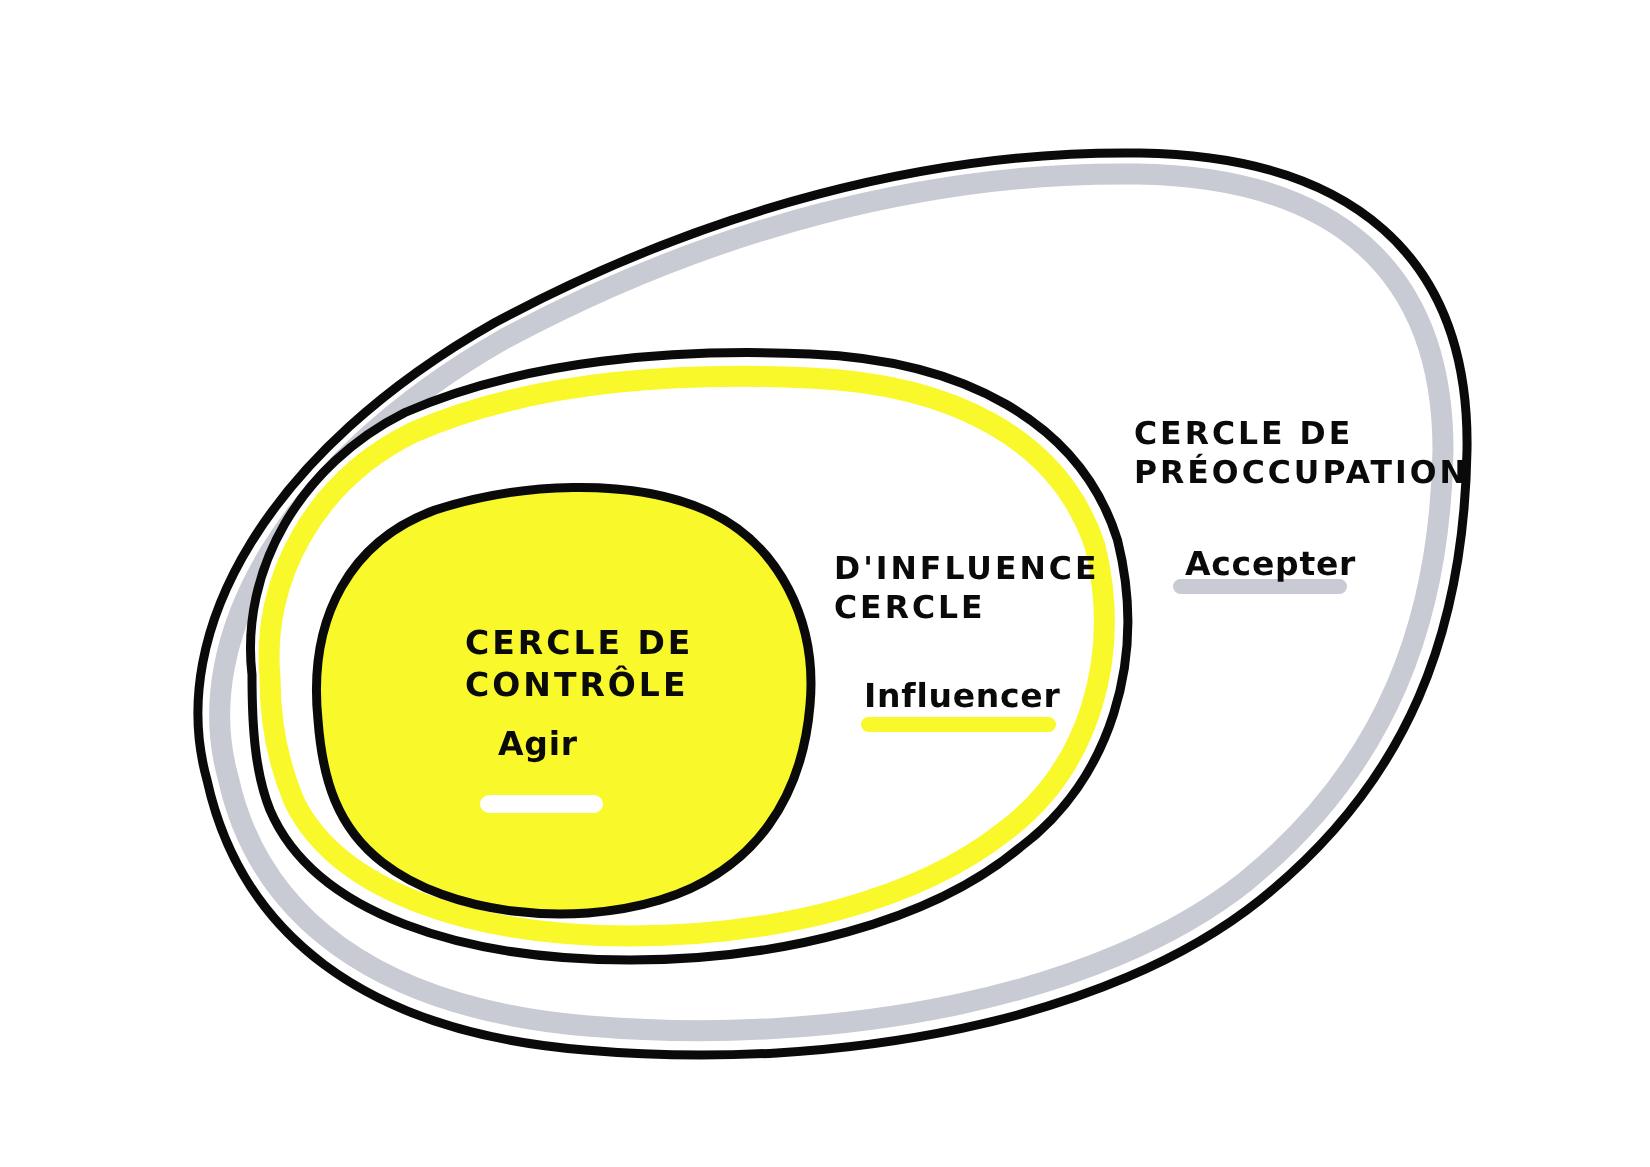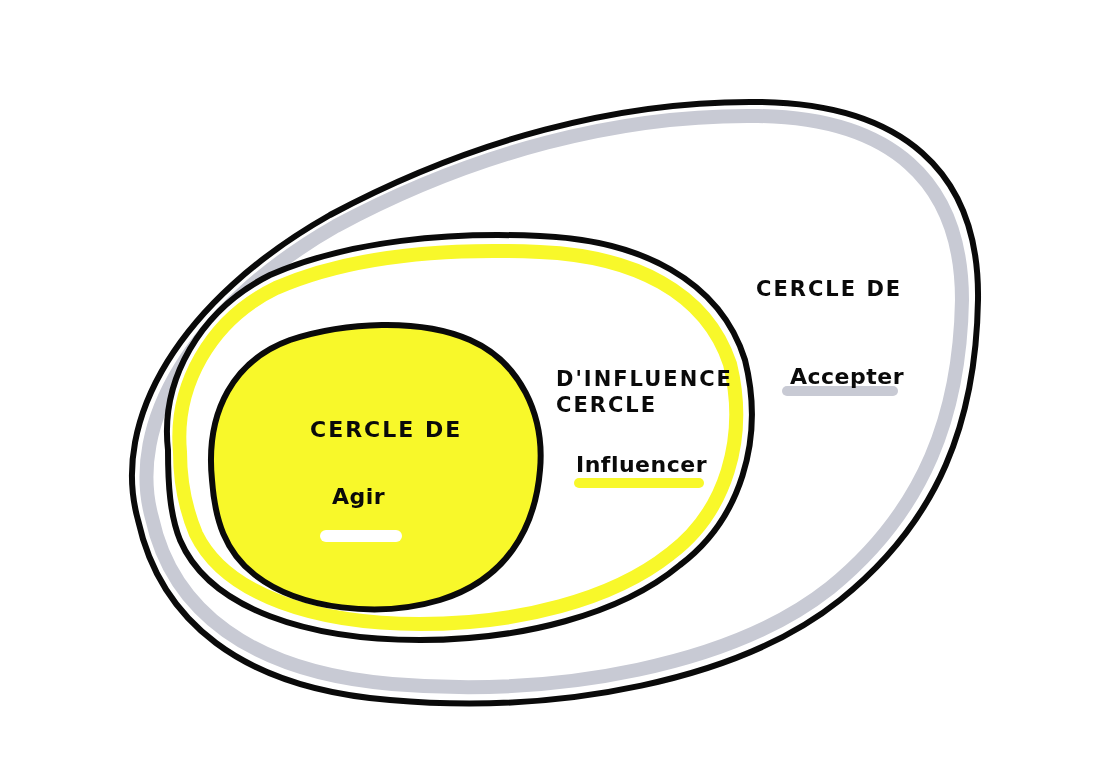--- a/index.html
+++ b/index.html
@@ -49,29 +49,31 @@
       <path d="M 180 452 C 174 386, 210 320, 276 288 C 354 254, 452 248, 540 252 C 634 256, 706 292, 730 364 C 748 438, 726 512, 670 554 C 612 600, 518 624, 420 624 C 318 624, 226 596, 196 534 C 186 510, 180 482, 180 452 Z" fill="none" stroke="#f8f82a" stroke-width="14"></path>
     </g>
 
     <g>
       <path d="M 212 480 C 205 410, 235 360, 290 340 C 345 322, 420 318, 470 340 C 520 362, 545 415, 540 470 C 535 530, 505 580, 440 600 C 380 618, 300 610, 255 575 C 225 552, 215 520, 212 480 Z" fill="#f8f82a" stroke="#0a0a0a" stroke-width="6"></path>
     </g>
   </svg>
 
   <div class="label" style="left:756px; top:276px; font-size:21px;">
     <div>Cercle de</div>
+    <div>préoccupation</div>
   </div>
   <div class="hl" style="left:782px; top:386px; width:116px; height:10px; background:#c8cad4;"></div>
   <div class="action" style="left:790px; top:364px;">Accepter</div>
 
   <div class="label" style="left:556px; top:366px; font-size:21px;">
     <div>d'influence</div>
     <div>Cercle</div>
   </div>
   <div class="hl" style="left:574px; top:478px; width:130px; height:10px; background:#f8f82a;"></div>
   <div class="action" style="left:576px; top:452px;">Influencer</div>
 
   <div class="label" style="left:310px; top:416px; font-size:22px;">
     <div>Cercle de</div>
+    <div>contrôle</div>
   </div>
   <div class="hl" style="left:320px; top:530px; width:82px; height:12px; background:#ffffff;"></div>
   <div class="action" style="left:332px; top:484px;">Agir</div>
 </div>
 
 </body></html>

